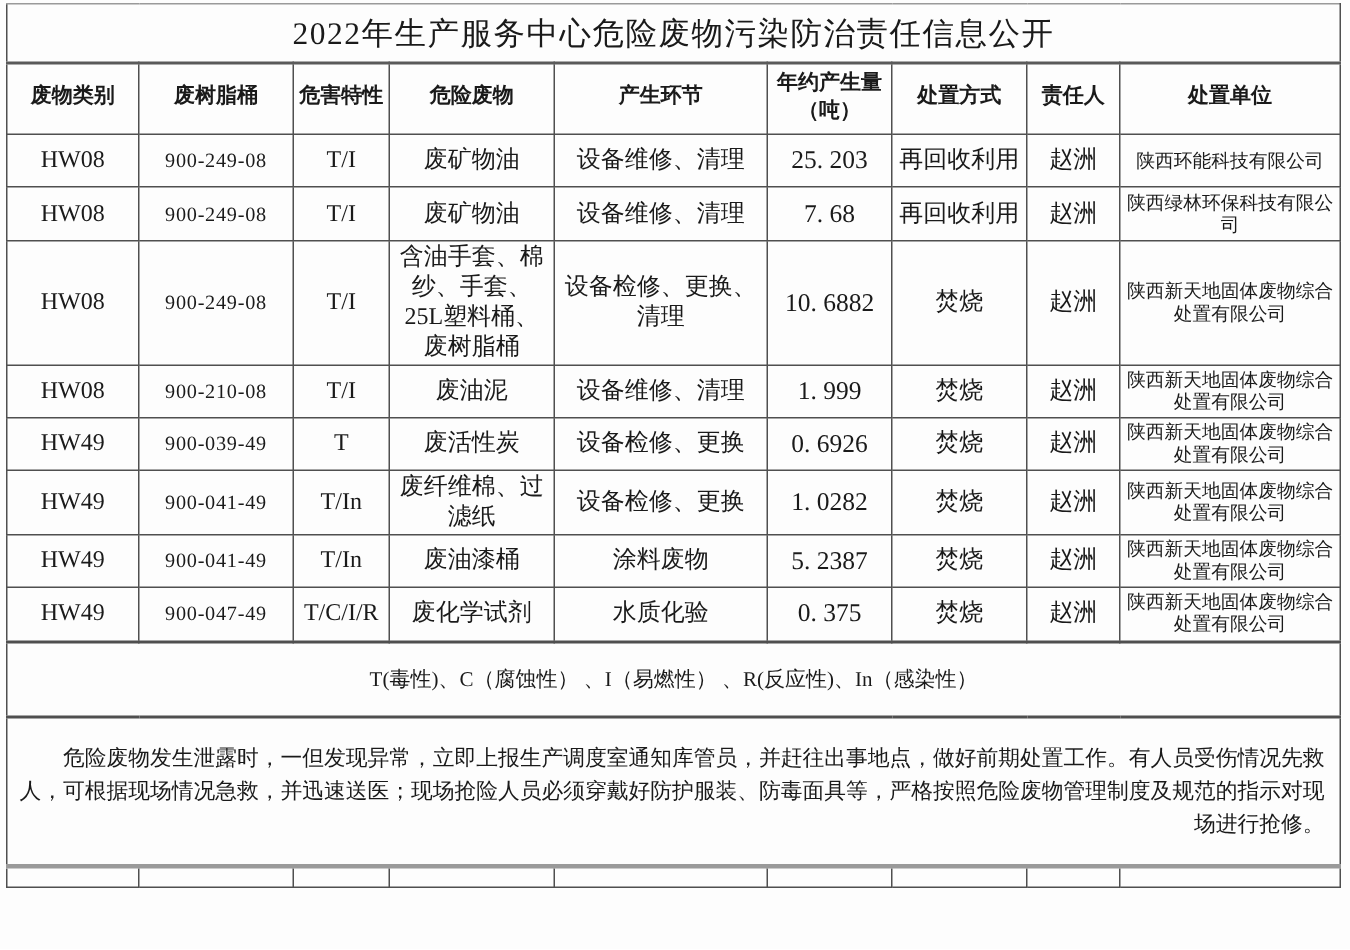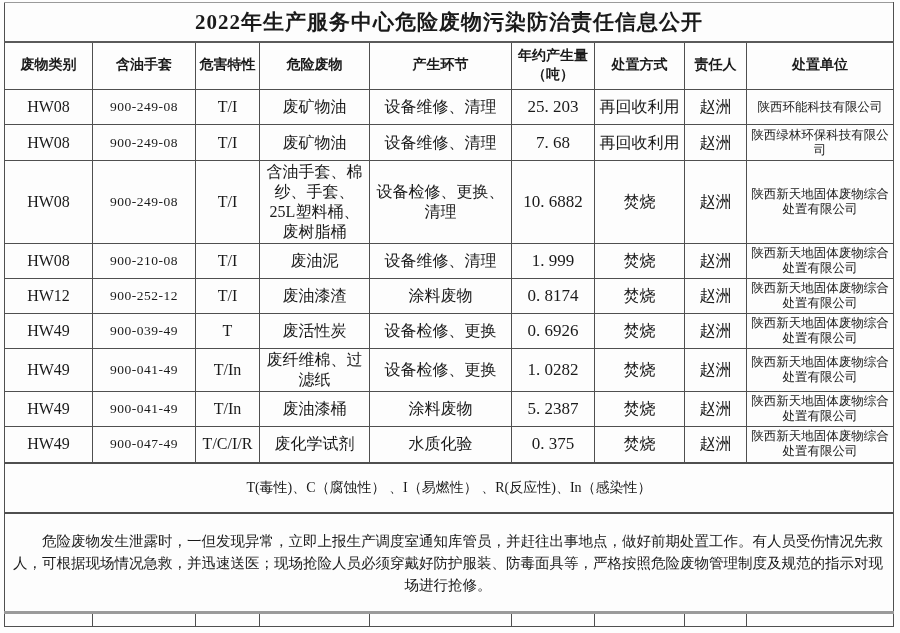--- a/index.html
+++ b/index.html
@@ -6,34 +6,34 @@
   .page {
     width:900px; height:633px; box-sizing:border-box;
     background:#fdfdfd; overflow:hidden;
     padding:2px 6px 0 4px;
     font-family:"Liberation Serif","DejaVu Serif",serif;
     color:#1a1a1a;
   }
   table.main { border-collapse:collapse; width:889px; table-layout:fixed; }
   td,th { border:1px solid #4f4f4f; text-align:center; vertical-align:middle; padding:1px 3px; overflow:hidden; box-sizing:border-box; }
   .title-cell {
-    height:39px; font-size:21px; font-weight:bold; letter-spacing:1px;
+    height:39px; font-size:21px; font-weight:normal; letter-spacing:1px;
     border-top:1px solid #9a9a9a; border-bottom:2px solid #5a5a5a;
   }
   th.hdr { font-size:14px; font-weight:bold; height:48px; line-height:1.35; }
   td.cell { font-size:16px; line-height:1.25; }
   td.code { font-size:13.5px; letter-spacing:0.5px;margin-left:32px; }
   td.num  { font-size:17px; }
   td.unit { font-size:12.5px; line-height:1.2; }
   tr.h35 td { height:35px; }
   tr.h36 td { height:36px; }
   tr.h54 td { height:54px; }
   td.legend-cell { height:50px; font-size:14px; border-top:2px solid #4f4f4f; border-bottom:2px solid #4f4f4f; }
   td.note-cell {
-    height:100px; text-align:center; vertical-align:top;
+    height:100px; text-align:right; vertical-align:top;
     padding:16px 10px 0 8px; font-size:14.5px; line-height:1.55;
     border-bottom:3px solid #9a9a9a;
   }
   td.note-cell p { margin:0; text-indent:2em; }
   tr.partial td { height:14px; border-top:none; }
 </style>
 </head>
 <body>
 
 <div class="page">
@@ -50,21 +50,21 @@
         <col style="width:147px">
     </colgroup>
 
     <tbody>
         <tr>
       <td class="title-cell" colspan="9">2022年生产服务中心危险废物污染防治责任信息公开</td>
     </tr>
 
     <tr>
       <th class="hdr">废物类别</th>
-      <th class="hdr">含油手套</th>
+      <th class="hdr">废树脂桶</th>
       <th class="hdr">危害特性</th>
       <th class="hdr">危险废物</th>
       <th class="hdr">产生环节</th>
       <th class="hdr">年约产生量（吨）</th>
       <th class="hdr">处置方式</th>
       <th class="hdr">责任人</th>
       <th class="hdr">处置单位</th>
     </tr>
 
     <tr class="h35">
@@ -108,31 +108,20 @@
       <td class="code">900-210-08</td>
       <td class="cell">T/I</td>
       <td class="cell">废油泥</td>
       <td class="cell">设备维修、清理</td>
       <td class="num">1. 999</td>
       <td class="cell">焚烧</td>
       <td class="cell">赵洲</td>
       <td class="unit">陕西新天地固体废物综合处置有限公司</td>
     </tr>
 
-    <tr class="h35">
-      <td class="cell">HW12</td>
-      <td class="code">900-252-12</td>
-      <td class="cell">T/I</td>
-      <td class="cell">废油漆渣</td>
-      <td class="cell">涂料废物</td>
-      <td class="num">0. 8174</td>
-      <td class="cell">焚烧</td>
-      <td class="cell">赵洲</td>
-      <td class="unit">陕西新天地固体废物综合处置有限公司</td>
-    </tr>
 
 
     <tr class="h35">
       <td class="cell">HW49</td>
       <td class="code">900-039-49</td>
       <td class="cell">T</td>
       <td class="cell">废活性炭</td>
       <td class="cell">设备检修、更换</td>
       <td class="num">0. 6926</td>
       <td class="cell">焚烧</td>

